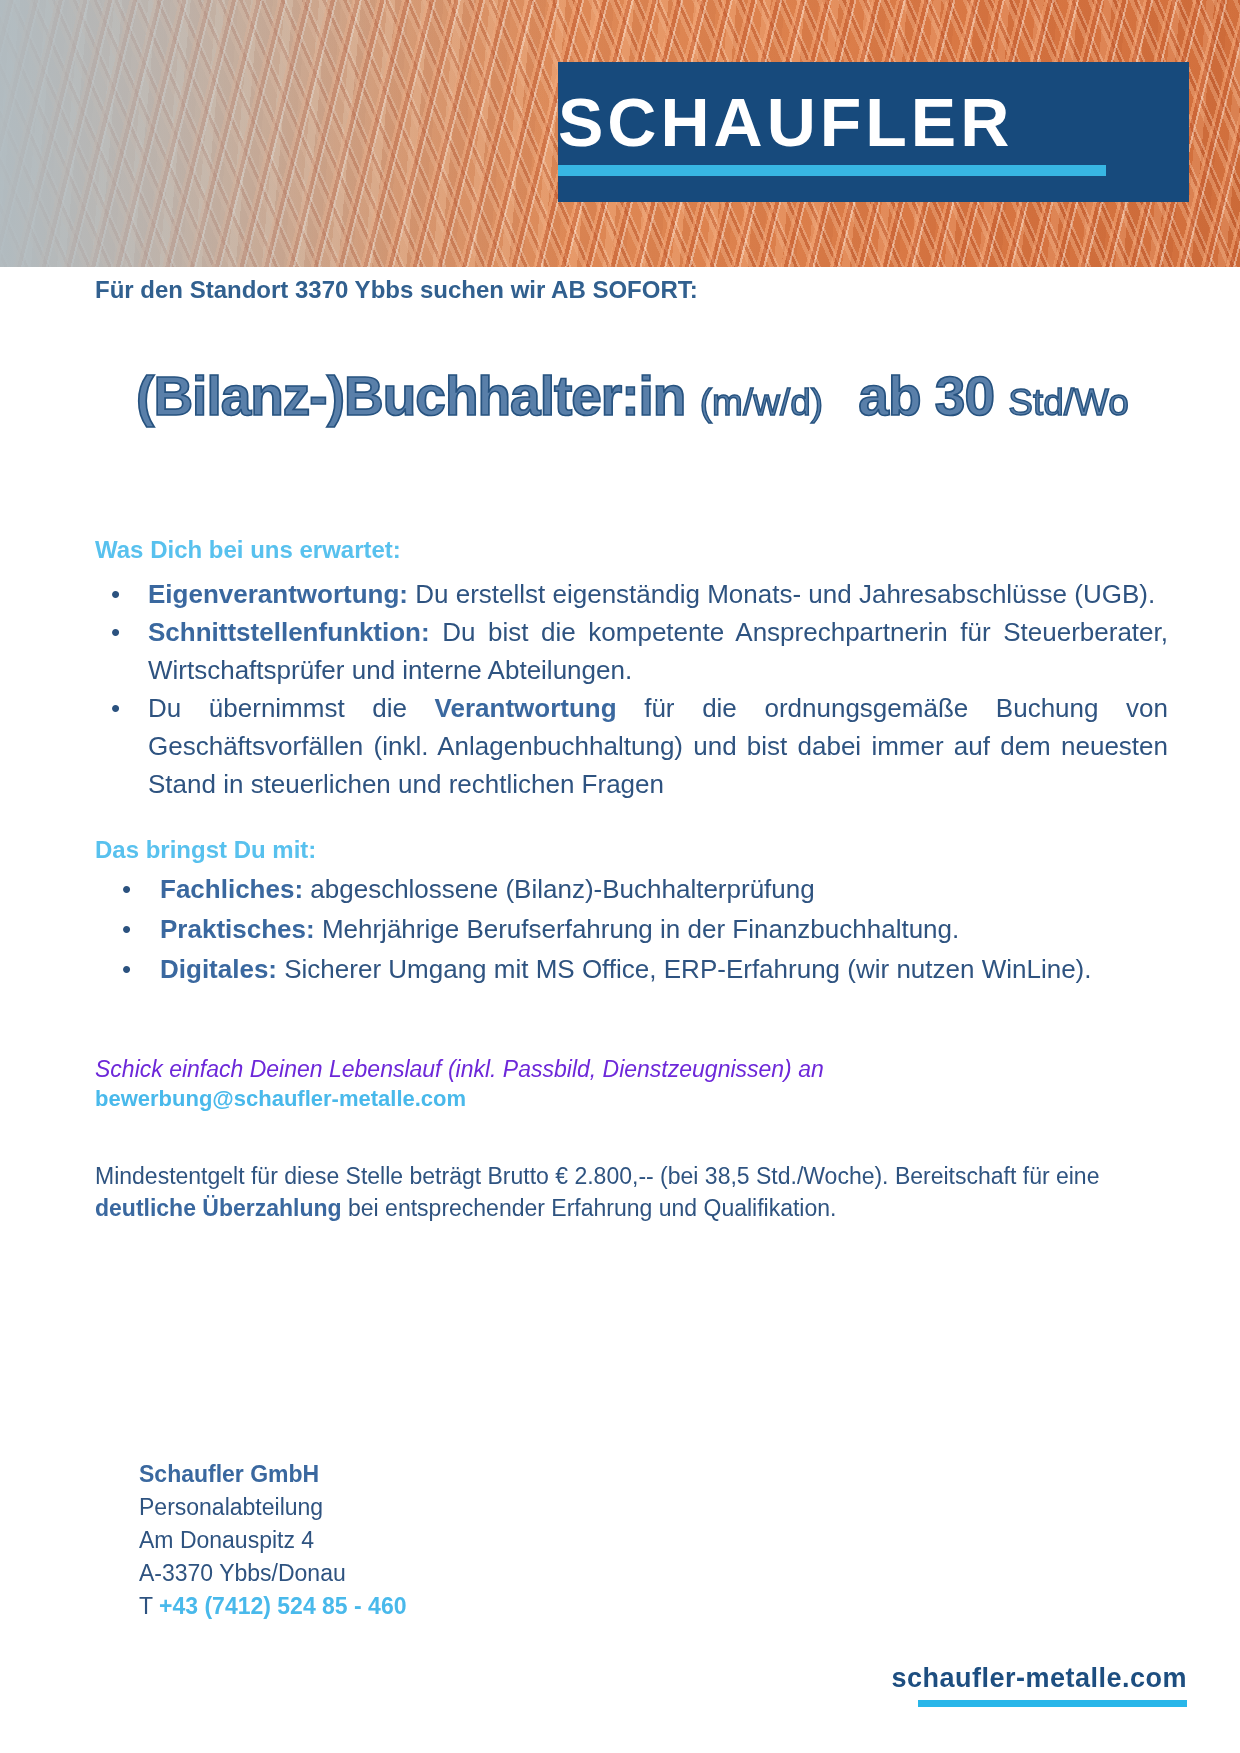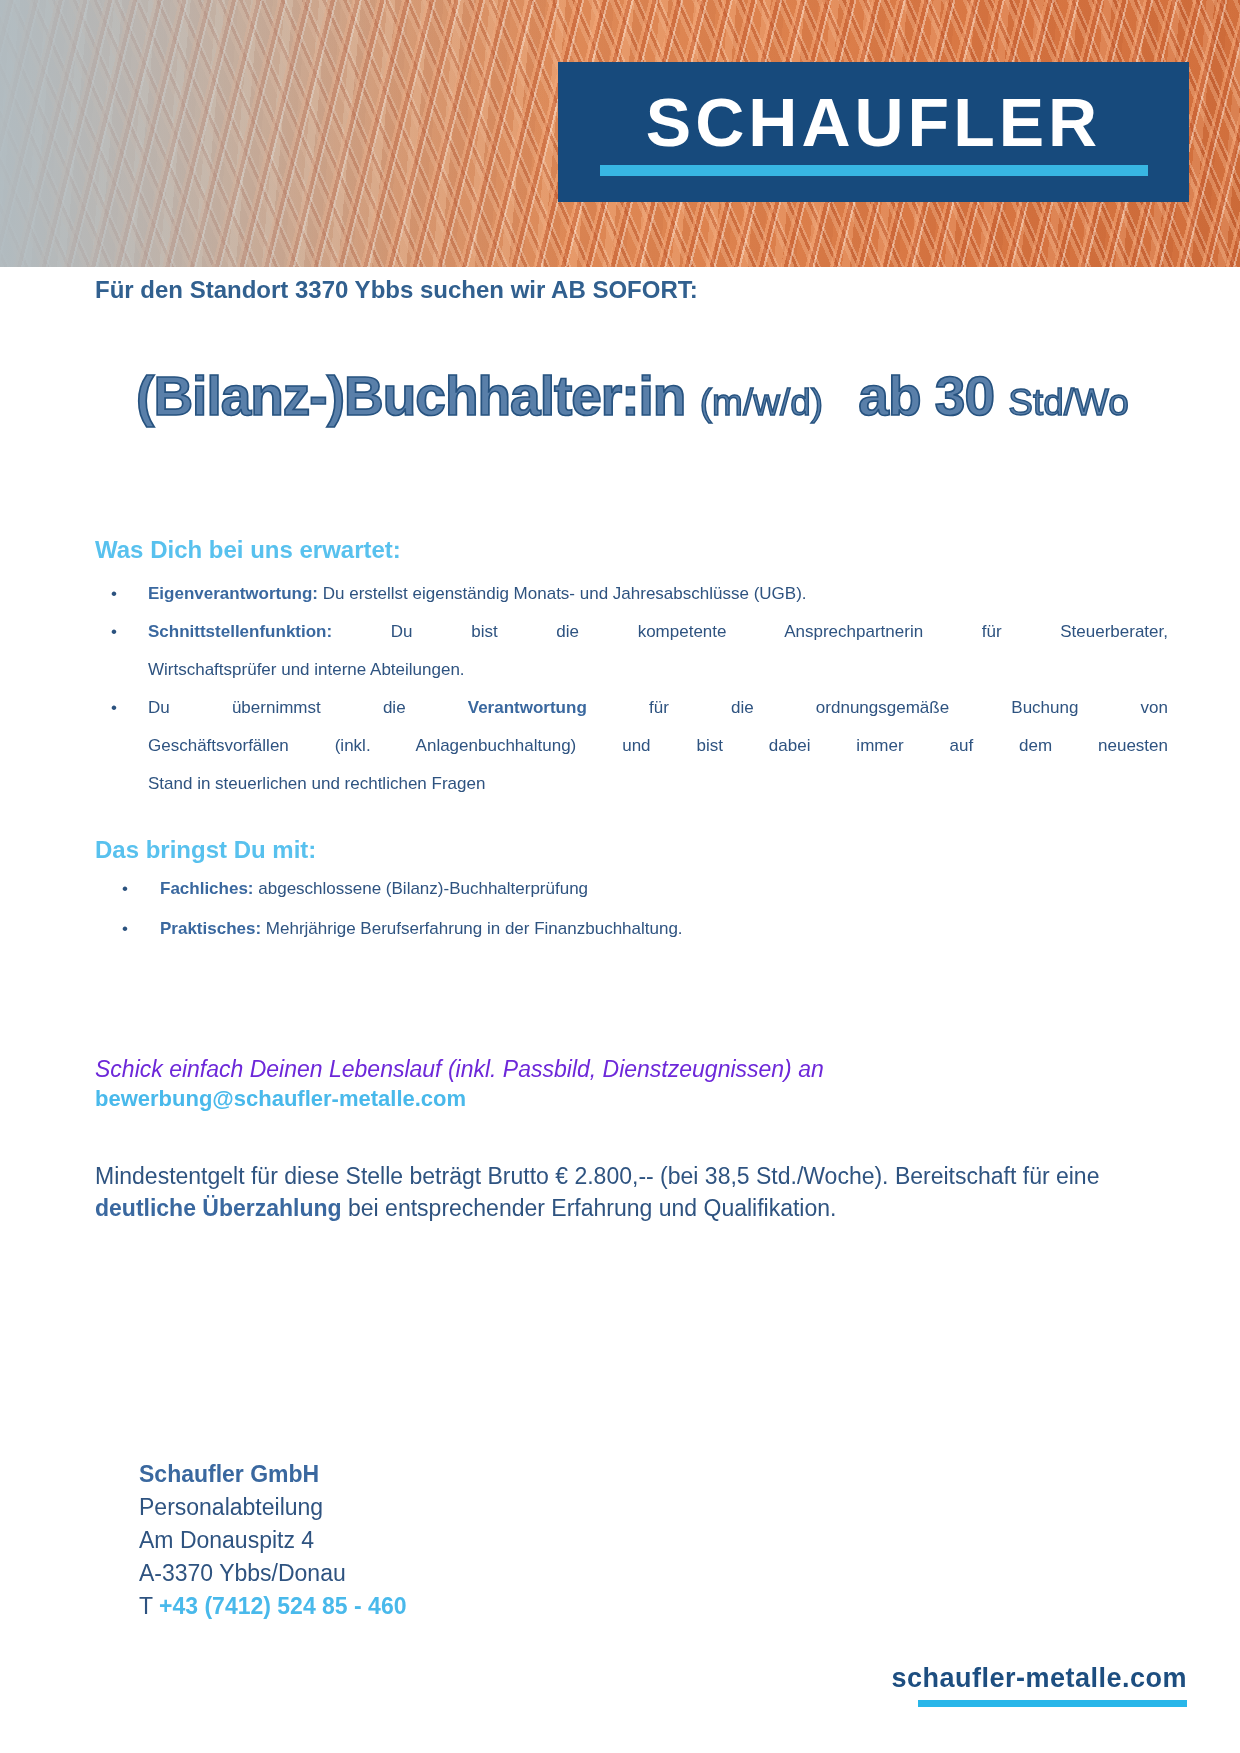--- a/index.html
+++ b/index.html
@@ -13,36 +13,36 @@
     background-color:#d97844;
     background-image:
       linear-gradient(90deg, rgba(176,188,194,0.95) 0%, rgba(176,188,194,0.60) 15%, rgba(176,188,194,0.18) 32%, rgba(176,188,194,0) 46%),
       repeating-linear-gradient(104deg, rgba(252,226,207,0) 0 6px, rgba(244,166,118,0.55) 6px 9px, rgba(198,93,49,0.50) 9px 13px, rgba(255,238,226,0.42) 13px 15px, rgba(224,138,91,0) 15px 24px),
       repeating-linear-gradient(66deg, rgba(241,178,137,0.40) 0 4px, rgba(180,77,38,0.35) 4px 7px, rgba(255,224,200,0.30) 7px 9px, rgba(230,140,90,0) 9px 19px),
       repeating-linear-gradient(95deg, rgba(210,110,60,0.25) 0 12px, rgba(245,180,140,0.25) 12px 20px, rgba(190,90,45,0.25) 20px 34px),
       linear-gradient(100deg, #c9c3bd 0%, #ddb391 18%, #e29766 38%, #e18a55 58%, #d97844 78%, #d06f3c 100%);
   }
   .logo-box{
     position:absolute;left:558px;top:62px;width:631px;height:140px;
-    background:#174a7c;display:flex;flex-direction:column;align-items:center;justify-content:center;
+    background:#174a7c;display:flex;flex-direction:column;justify-content:center;
   }
   .logo-text{color:#ffffff;font-weight:bold;font-size:68px;line-height:1;letter-spacing:4px;}
   .logo-underline{width:548px;height:11px;background:#38b6e3;margin-top:9px;}
   
   .intro{position:absolute;left:95px;top:276px;font-size:24px;font-weight:bold;color:#31608f;}
   
   .title{position:absolute;left:0;top:362px;width:1240px;margin:0;text-align:center;line-height:68px;white-space:nowrap;}
   .title .seg-tbig{font-size:55px;font-weight:bold;color:#597fa9;-webkit-text-stroke:1.7px #26527f;letter-spacing:-1px;margin-left:25px;}
   .title .seg-tsmall{font-size:37px;font-weight:normal;color:#597fa9;-webkit-text-stroke:1.4px #26527f;}
   
   .sec-heading{position:absolute;left:95px;font-size:24px;font-weight:bold;color:#58c1ee;}
   #sec1{top:536px;}
   #sec2{top:836px;}
   
-  ul.bullets{position:absolute;left:95px;width:1073px;margin:0;padding:0;list-style:none;font-size:17px;color:#2e5380;}
+  ul.bullets{position:absolute;left:95px;width:1073px;margin:0;padding:0;list-style:none;font-size:26px;color:#2e5380;}
   #list1{top:575px;line-height:38px;}
   #list2{top:869px;line-height:40px;}
   .bullets li{position:relative;}
   #list1 li{padding-left:53px;}
   #list2 li{padding-left:65px;}
   #list1 li::before{content:"\2022";position:absolute;left:16px;top:0;color:#2b527f;}
   #list2 li::before{content:"\2022";position:absolute;left:27px;top:0;color:#2b527f;}
   .bl-line{text-align:left;}
   .bl-line.jfull{text-align:justify;text-align-last:justify;}
   
@@ -93,20 +93,23 @@
     </ul>
 
   <div class="sec-heading" id="sec2">Das bringst Du mit:</div>
   <ul class="bullets" id="list2">
       <li>
         <div class="bl-line"><span class="seg-lead">Fachliches:</span><span class="seg-plain"> abgeschlossene (Bilanz)-Buchhalterprüfung</span></div>
       </li>
       <li>
         <div class="bl-line"><span class="seg-lead">Praktisches:</span><span class="seg-plain"> Mehrjährige Berufserfahrung in der Finanzbuchhaltung.</span></div>
       </li>
+      <li>
+        <div class="bl-line"><span class="seg-lead">Digitales:</span><span class="seg-plain"> Sicherer Umgang mit MS Office, ERP-Erfahrung (wir nutzen WinLine).</span></div>
+      </li>
     </ul>
 
   <p class="apply-line">Schick einfach Deinen Lebenslauf (inkl. Passbild, Dienstzeugnissen) an</p>
   <a class="email">bewerbung@schaufler-metalle.com</a>
 
   <p class="salary"><span class="seg-plain">Mindestentgelt für diese Stelle beträgt Brutto € 2.800,-- (bei 38,5 Std./Woche). Bereitschaft für eine </span><span class="seg-lead">deutliche Überzahlung</span><span class="seg-plain"> bei entsprechender Erfahrung und Qualifikation.</span></p>
 
   <div class="contact">
     <div class="c-line company">Schaufler GmbH</div>
     <div class="c-line">Personalabteilung</div>

